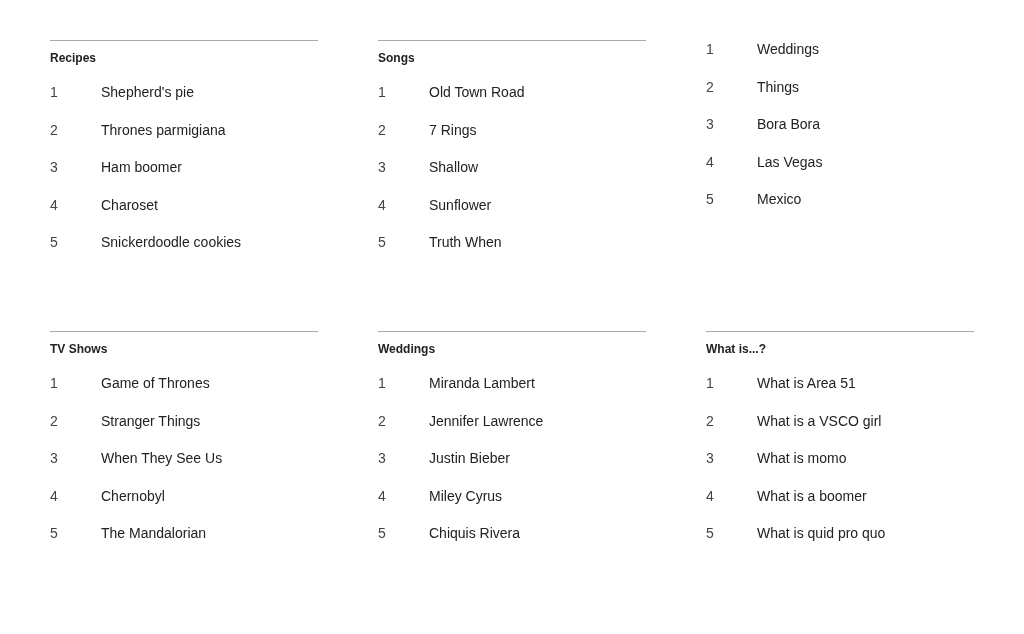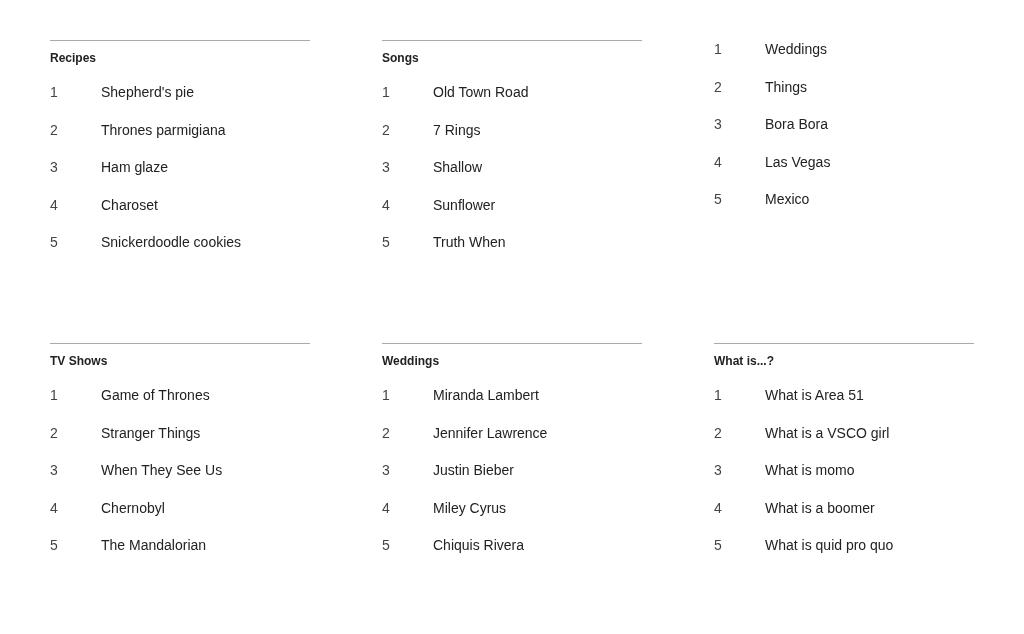--- a/index.html
+++ b/index.html
@@ -13,21 +13,21 @@
       background: #ffffff;
       color: #222222;
       font-size: 14px;
       padding: 20px;
     }
 
     .grid {
       display: grid;
       grid-template-columns: 1fr 1fr 1fr;
       grid-template-rows: auto auto;
-      gap: 12px;
+      gap: 0;
       max-width: 1000px;
     }
 
     .panel {
       padding: 20px 30px 40px 30px;
     }
 
     .panel-title {
       font-weight: bold;
       font-size: 12px;
@@ -64,21 +64,21 @@
       <div class="list-item">
         <span class="list-number">1</span>
         <span class="list-text">Shepherd's pie</span>
       </div>
       <div class="list-item">
         <span class="list-number">2</span>
         <span class="list-text">Thrones parmigiana</span>
       </div>
       <div class="list-item">
         <span class="list-number">3</span>
-        <span class="list-text">Ham glaze</span>
+        <span class="list-text">Ham boomer</span>
       </div>
       <div class="list-item">
         <span class="list-number">4</span>
         <span class="list-text">Charoset</span>
       </div>
       <div class="list-item">
         <span class="list-number">5</span>
         <span class="list-text">Snickerdoodle cookies</span>
       </div>
     </div>

